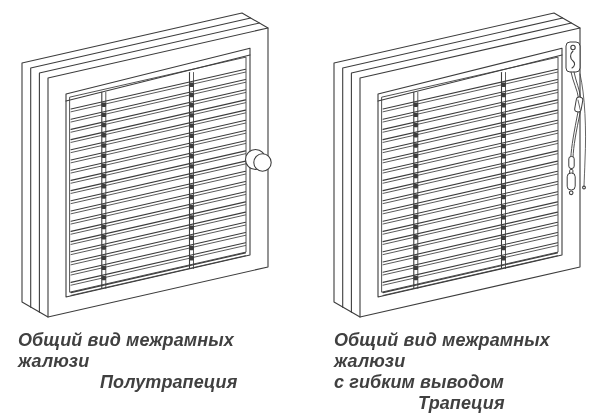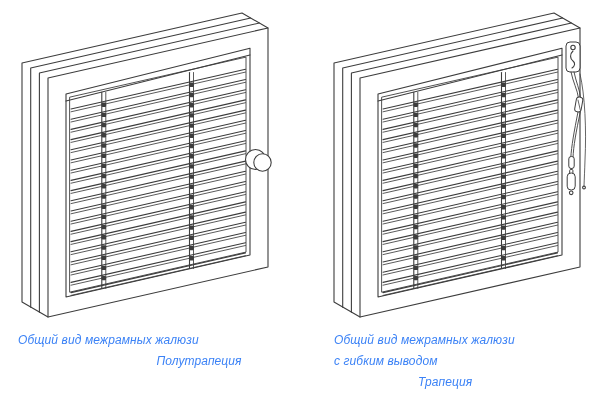--- a/index.html
+++ b/index.html
@@ -6,25 +6,26 @@
   .canvas{
     position:relative;width:600px;height:416px;background:#fff;overflow:hidden;
     font-family:"Liberation Sans",sans-serif;
   }
   figure{margin:0;padding:0;position:absolute;top:0;width:292px;height:416px;}
   figure.left{left:0;}
   figure.right{left:312px;}
   .drawing{position:absolute;top:0;left:0;}
   figcaption{
     position:absolute;top:330px;left:18px;width:280px;
-    font-style:italic;font-size:12px;line-height:21px;color:#3b82f6;
+    font-style:italic;font-size:18px;line-height:21px;color:#404040;
     letter-spacing:0.1px;
+    font-weight:bold;
   }
   figure.right figcaption{left:22px;}
-  .variant-label.left-indent{margin-left:82px;text-align:center;}
+  .variant-label.left-indent{margin-left:82px;}
   .variant-label.right-indent{margin-left:84px;}
 </style>
 </head>
 <body>
 
 <div class="canvas">
 
   <figure class="left">
     <svg class="drawing" width="292" height="330" viewBox="0 0 292 330">
         <g>

